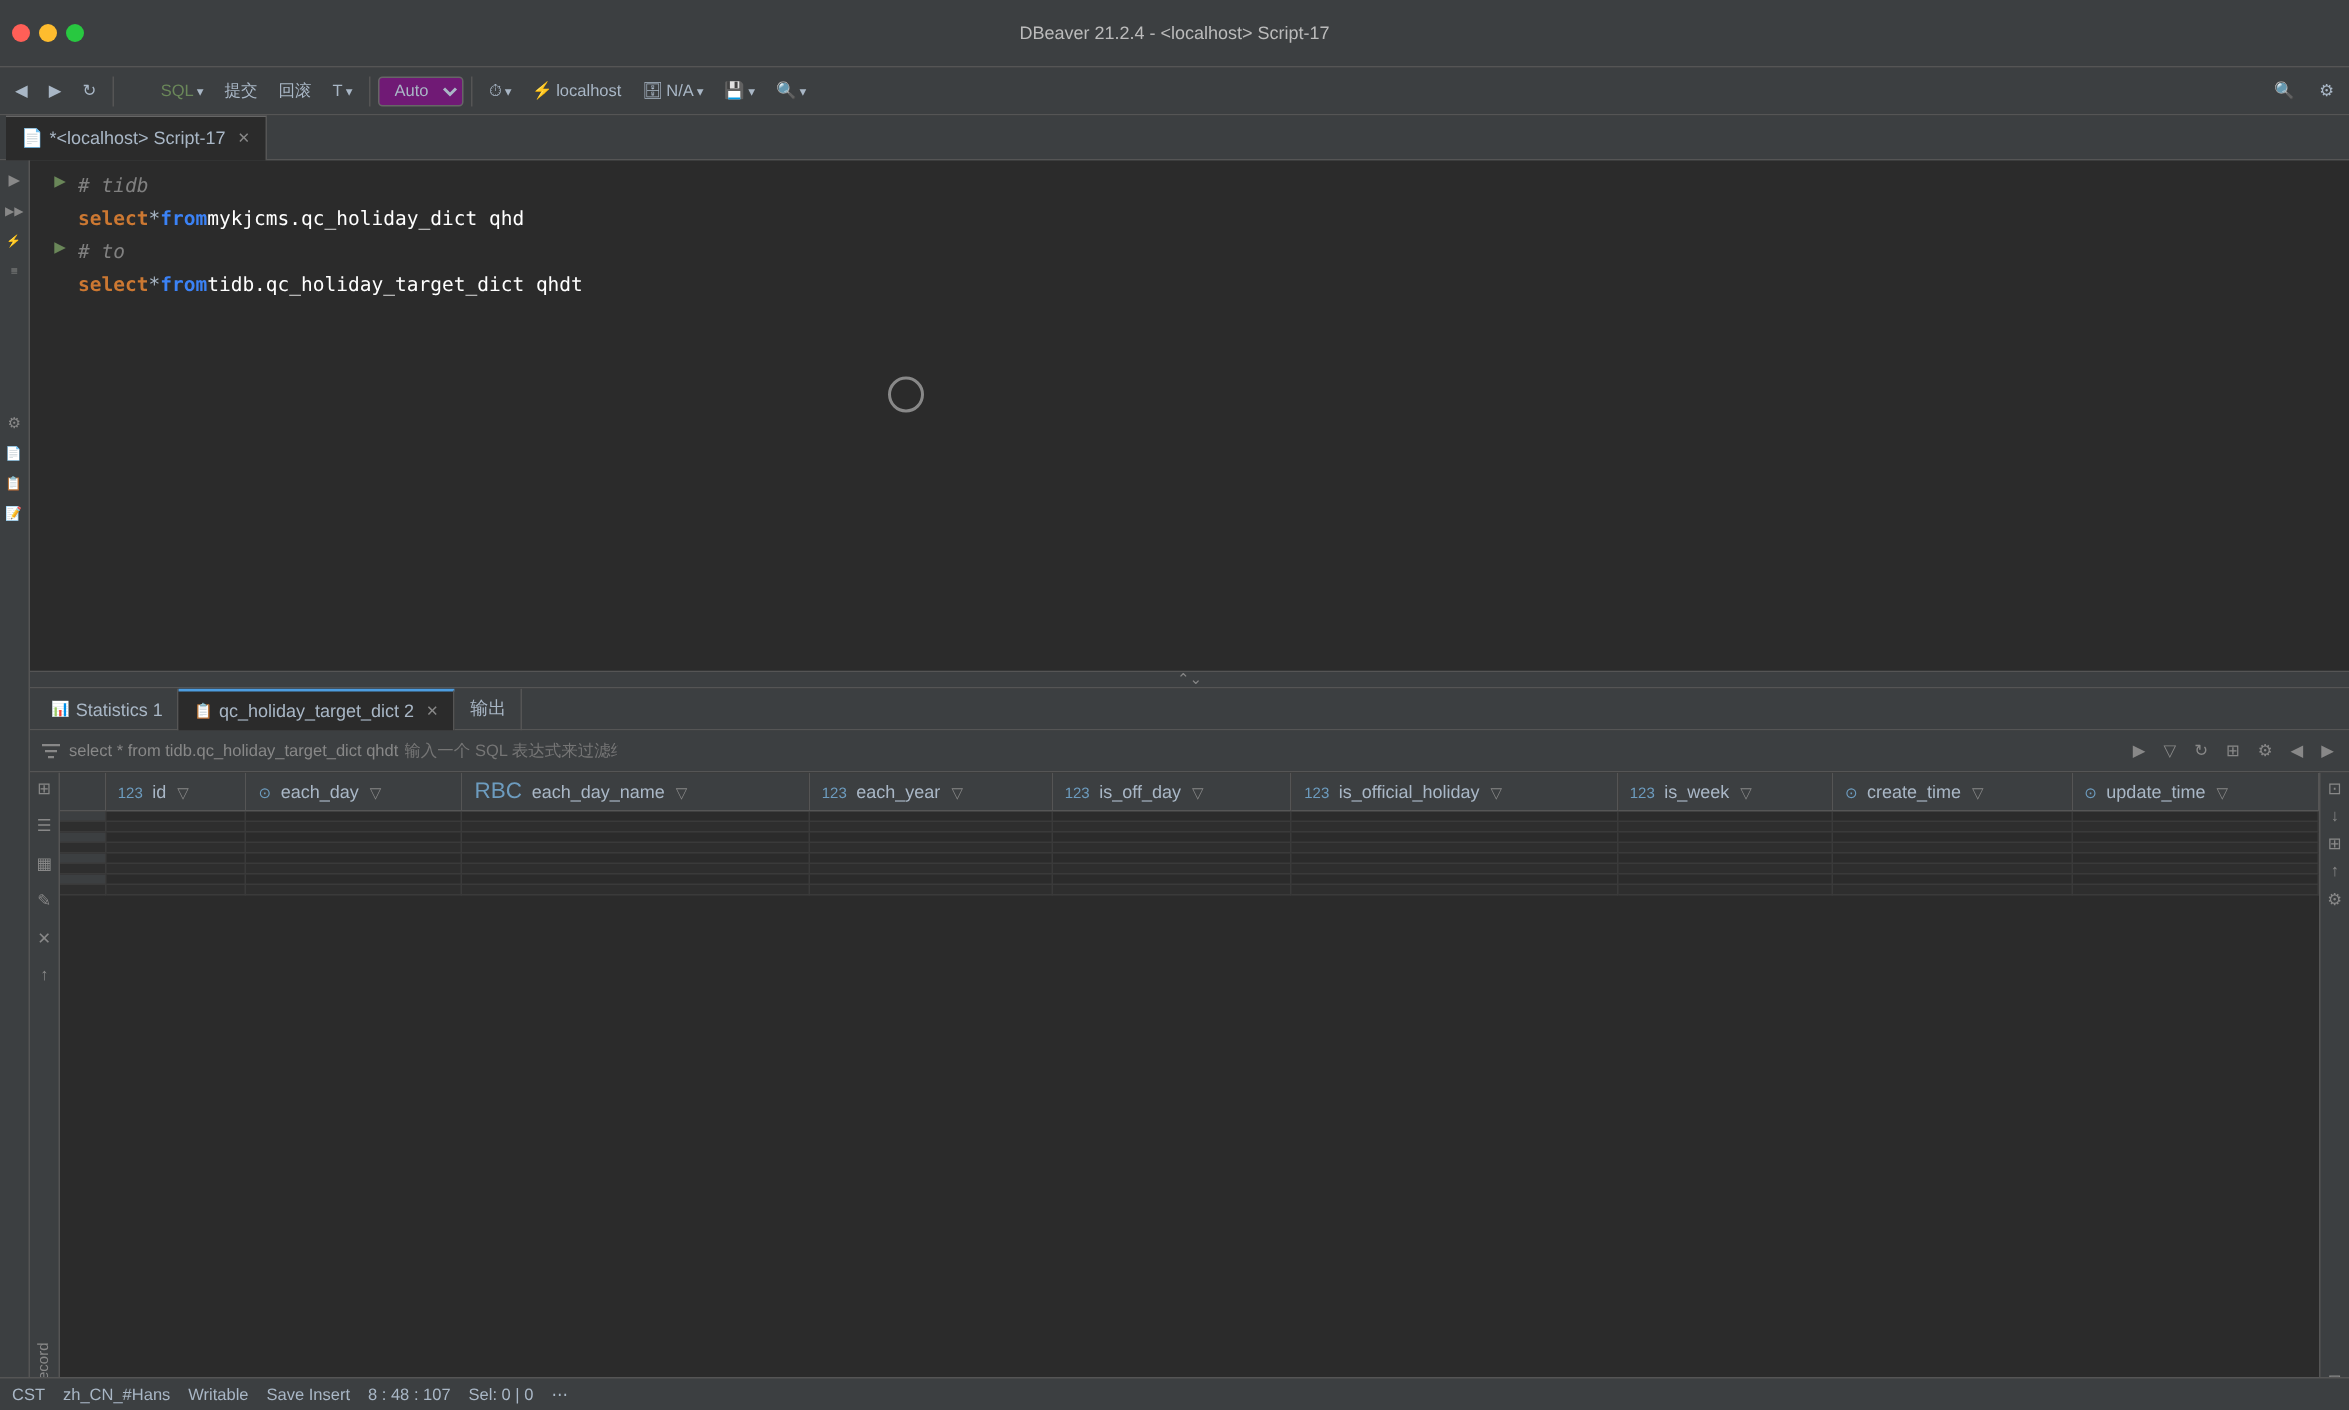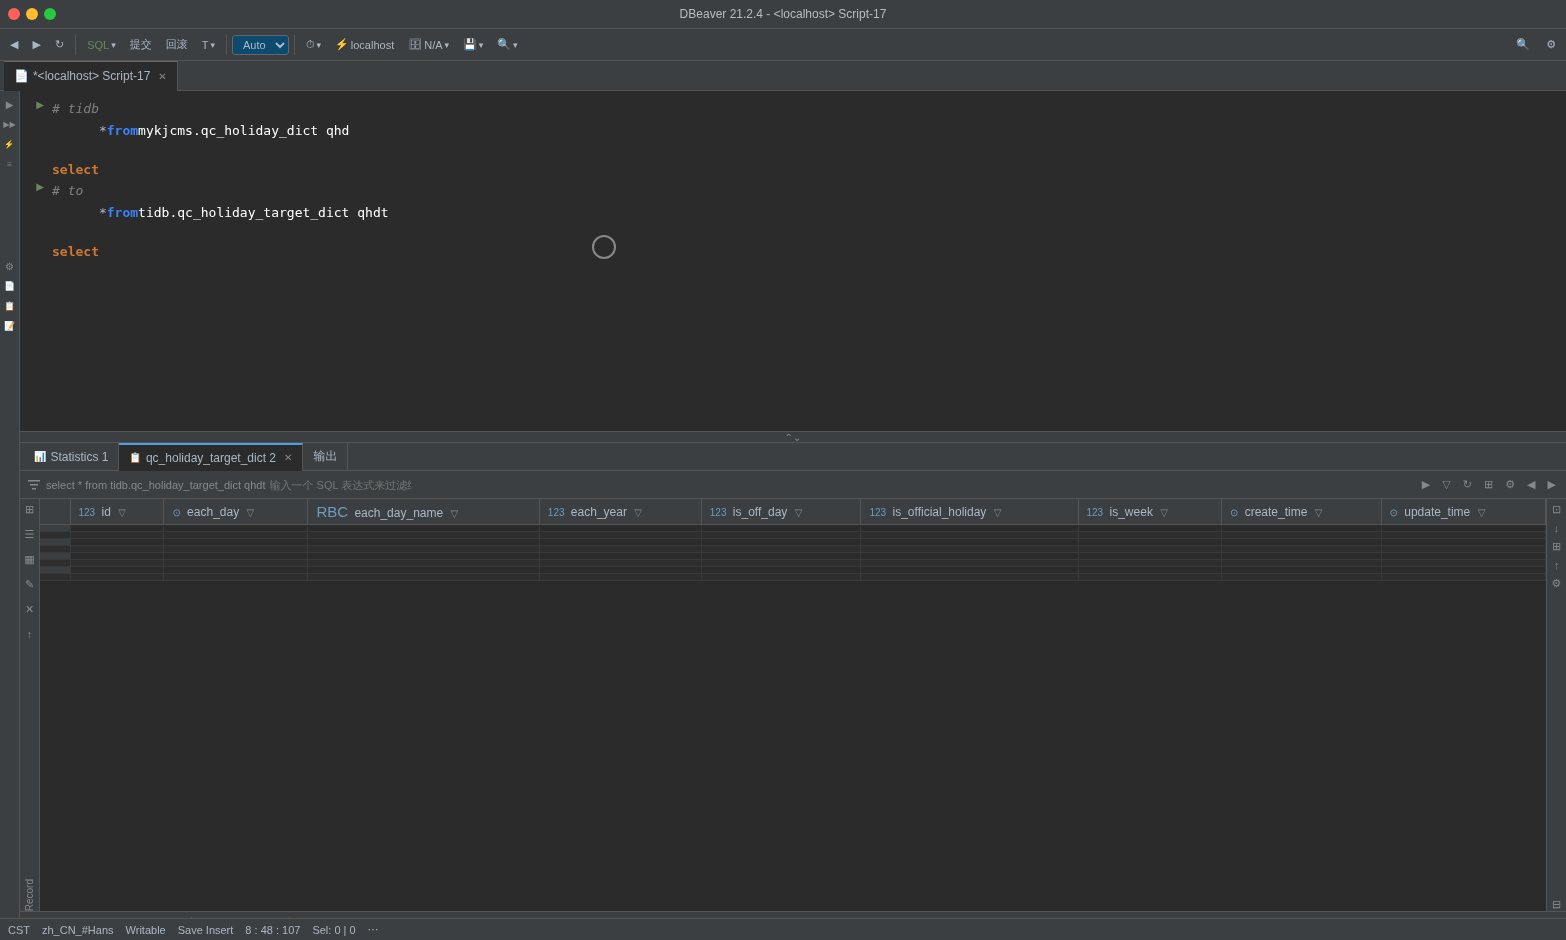--- a/index.html
+++ b/index.html
@@ -8,21 +8,21 @@
       font-size: 12px;
       background: #2b2b2b;
       color: #a9b7c6;
       width: 1566px;
       height: 940px;
       overflow: hidden;
     }
 
     
     .title-bar {
-      height: 29px;
+      height: 45px;
       background: #3c3f41;
       display: flex;
       align-items: center;
       justify-content: center;
       position: relative;
       border-bottom: 1px solid #555;
     }
     .title-bar-buttons {
       position: absolute;
       left: 8px;
@@ -66,21 +66,21 @@
       gap: 2px;
       border-radius: 3px;
     }
     .toolbar-separator {
       width: 1px;
       height: 20px;
       background: #555;
       margin: 0 3px;
     }
     .auto-select {
-      background: #0c4a6e;
+      background: #701a75;
       border: 1px solid #666;
       color: #a9b7c6;
       padding: 2px 6px;
       font-size: 11px;
       border-radius: 3px;
     }
     .toolbar-right {
       margin-left: auto;
       display: flex;
       align-items: center;
@@ -179,21 +179,21 @@
     .line-run-btn {
       width: 8px;
       height: 8px;
       background: transparent;
       border: none;
       color: #6a8759;
       cursor: pointer;
       font-size: 10px;
     }
     .kw-comment { color: #808080; font-style: italic; }
-    .kw-select { color: #cc7832; font-weight: bold; margin-top: 39px; }
+    .kw-select { color: #cc7832; font-weight: bold; }
     .kw-from { color: #3b82f6; font-weight: bold; }
     .kw-star { color: #a9b7c6; }
     .kw-table { color: #ffffff; }
     .cursor-circle {
       position: absolute;
       width: 24px;
       height: 24px;
       border: 2px solid #888;
       border-radius: 50%;
       top: 144px;
@@ -471,21 +471,21 @@
     <span>◀</span>
   </button>
   <button class="toolbar-btn">
     <span>▶</span>
   </button>
   <button class="toolbar-btn">
     <span>↻</span>
   </button>
   <div class="toolbar-separator"></div>
   <button class="toolbar-btn">
-    <span style="color:#6a8759;">SQL</span>
+    <span style="color:#6a8759;margin-left:20px;">SQL</span>
     <span style="font-size:9px;">▾</span>
   </button>
   <button class="toolbar-btn">
     <span>提交</span>
   </button>
   <button class="toolbar-btn">
     <span>回滚</span>
   </button>
   <button class="toolbar-btn">
     <span>T</span>

